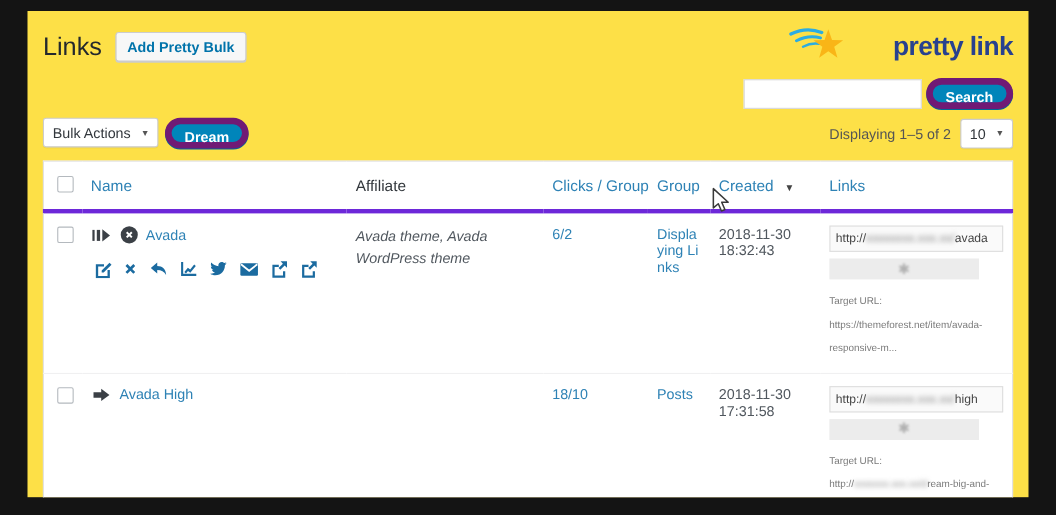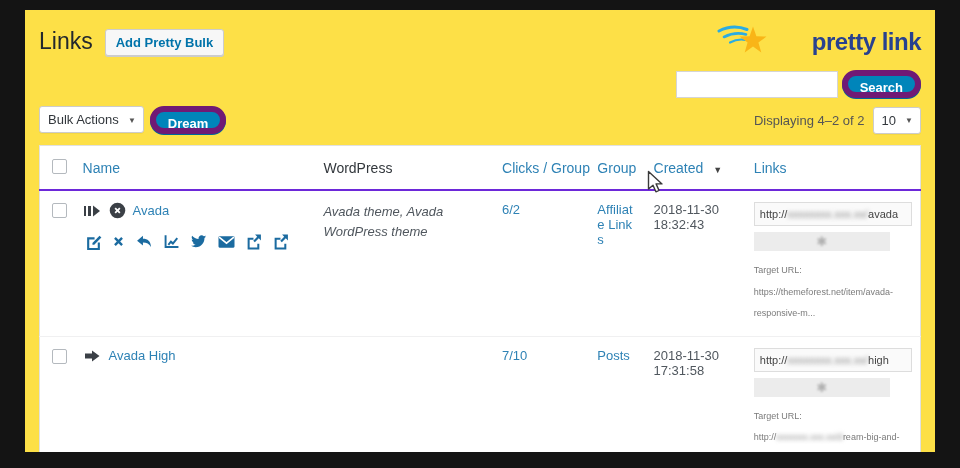--- a/index.html
+++ b/index.html
@@ -33,21 +33,21 @@
   .displaying { font-size:13px; color:#555; margin-right:8px; }
   .perpage { min-width:48px; text-align:left; }
 
   
   table.listing { width:100%; margin-top:11px; border-collapse:collapse; table-layout:fixed;
     background:#fff; border:1px solid #e1e1e1; box-shadow:0 1px 1px rgba(0,0,0,.04); }
   col.c-check{width:35px} col.c-name{width:240px} col.c-kw{width:178px} col.c-clicks{width:95px}
   col.c-group{width:56px} col.c-created{width:100px} col.c-links{width:174px}
   th, td { text-align:left; vertical-align:top; padding:11px 8px; font-weight:400; }
   thead th { font-size:14px; padding-top:12px; padding-bottom:12px; vertical-align:middle; }
-  thead { border-bottom:2px solid #6d28d9; }
+  thead { border-bottom:4px solid #6d28d9; }
   tbody tr + tr { border-top:1px solid #f0f0f1; }
   .sortable { color:#2e82b5; cursor:pointer; }
   .col-dark { color:#32373c; }
   .sort-caret { color:#444; font-size:9px; margin-left:6px; }
   .wrapcol { word-break:break-all; }
   input[type=checkbox] { width:15px; height:15px; margin:1px 0 0 4px; accent-color:#fff;
     appearance:none; background:#fff; border:1px solid #b4b9be; border-radius:2px; cursor:pointer; }
 
   .name-line { display:flex; align-items:center; }
   .name-line .nicon { margin-right:7px; display:inline-flex; }
@@ -101,21 +101,21 @@
 
     <div class="controls-row">
       <div class="left-controls">
         <div class="select-box" style="margin-right:6px;">
           <span>Bulk Actions</span>
           <span class="caret">▼</span>
         </div>
         <button class="btn-primary" style="margin-left:0;">Dream</button>
       </div>
       <div class="right-controls">
-        <span class="displaying">Displaying 4–2 of 2</span>
+        <span class="displaying">Displaying 1–5 of 2</span>
         <div class="select-box perpage">
           <span>10</span>
           <span class="caret">▼</span>
         </div>
       </div>
     </div>
 
     <table class="listing">
       <colgroup>
         <col class="c-check">
@@ -123,21 +123,21 @@
           <col class="c-kw">
           <col class="c-clicks">
         <col class="c-group">
           <col class="c-created">
           <col class="c-links">
       </colgroup>
       <thead>
         <tr>
           <th><input type="checkbox" style=""></th>
           <th class="sortable">Name</th>
-          <th class="col-dark">WordPress</th>
+          <th class="col-dark">Affiliate</th>
           <th class="sortable" style="white-space:nowrap;">Clicks / Group</th>
           <th class="sortable wrapcol">Group</th>
           <th>
             <span class="sortable">Created</span>
             <span class="sort-caret">▼</span>
           </th>
           <th class="sortable">Links</th>
         </tr>
       </thead>
       <tbody>
@@ -204,21 +204,21 @@
               <span class="aicon">
                 <svg width="18" height="17" viewBox="0 0 16 16">
                     <path d="M2 4.5h5.5v1.9H3.9v7.2h7.2V10h1.9v5.5H2z"></path>
                     <path d="M9 1.5h5.5V7l-2-2-3.7 3.7-1.5-1.5L11 3.5z"></path>
                   </svg>
               </span>
             </div>
           </td>
           <td class="cell-keywords">Avada theme, Avada WordPress theme</td>
           <td><a class="rowlink">6/2</a></td>
-          <td class="wrapcol"><a class="rowlink">Affiliate Links</a></td>
+          <td class="wrapcol"><a class="rowlink">Displaying Links</a></td>
           <td class="cell-created">2018-11-30 18:32:43</td>
           <td>
             <div class="url-box">
               <span>http://</span>
                 <span class="blur">xxxxxxxx.xxx.xx/</span>
                 <span>avada</span>
             </div>
             <div class="social-bar">
               <span class="puzzle">✱</span>
             </div>
@@ -234,21 +234,21 @@
             <div class="name-line">
               <span class="nicon">
                 <svg width="19" height="16" viewBox="0 0 19 16" fill="#3b4046">
                   <path d="M2 5.5h7V2.5l7.5 5.5-7.5 5.5V10.5H2z"></path>
                 </svg>
               </span>
               <a class="rowlink">Avada High</a>
             </div>
           </td>
           <td class="cell-keywords"></td>
-          <td><a class="rowlink">7/10</a></td>
+          <td><a class="rowlink">18/10</a></td>
           <td class="wrapcol"><a class="rowlink">Posts</a></td>
           <td class="cell-created">2018-11-30 17:31:58</td>
           <td>
             <div class="url-box">
               <span>http://</span>
                 <span class="blur">xxxxxxxx.xxx.xx/</span>
                 <span>high</span>
             </div>
             <div class="social-bar">
               <span class="puzzle">✱</span>

